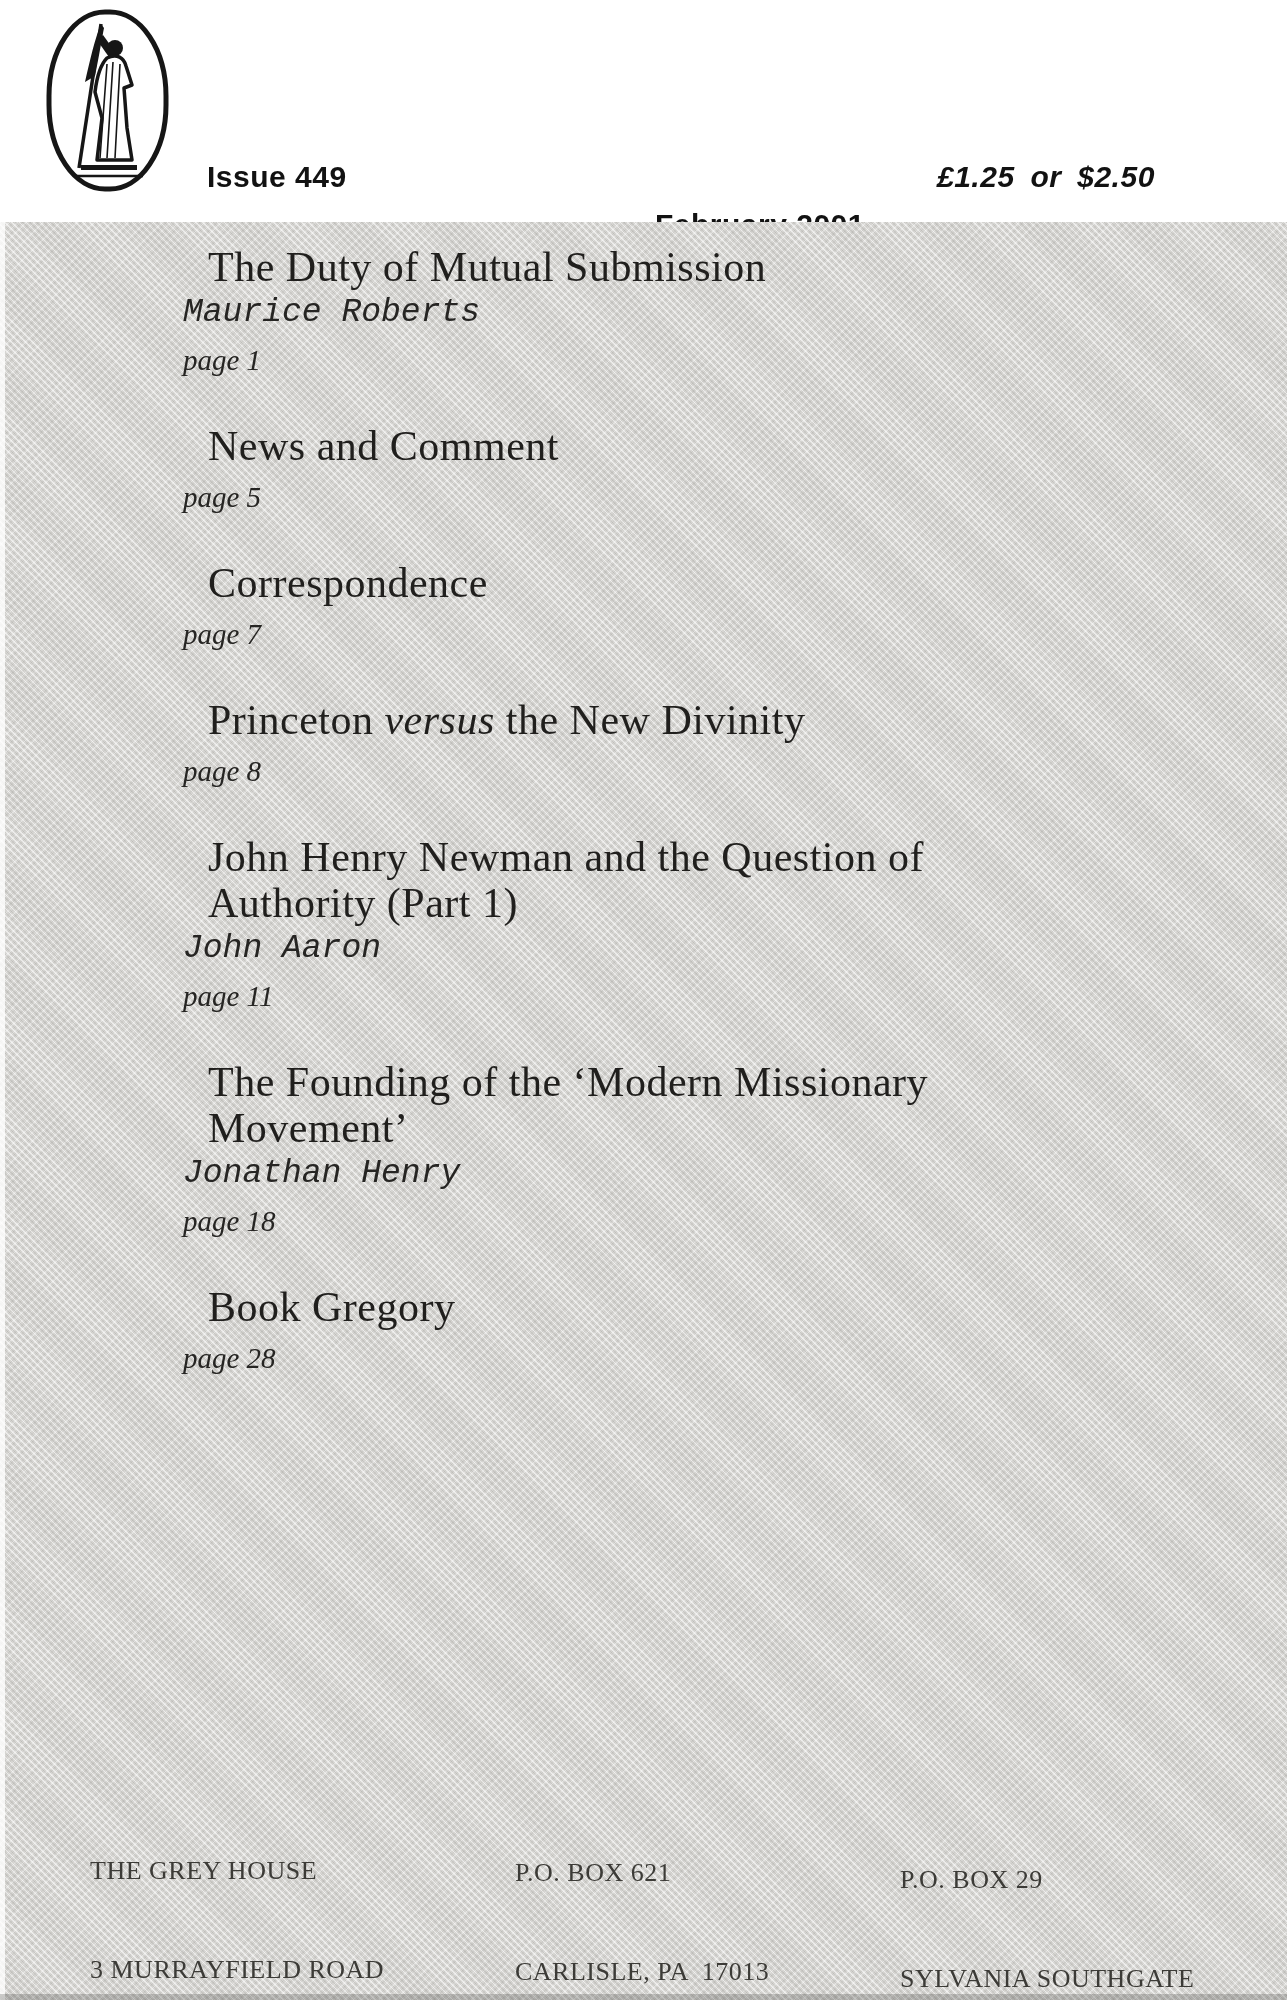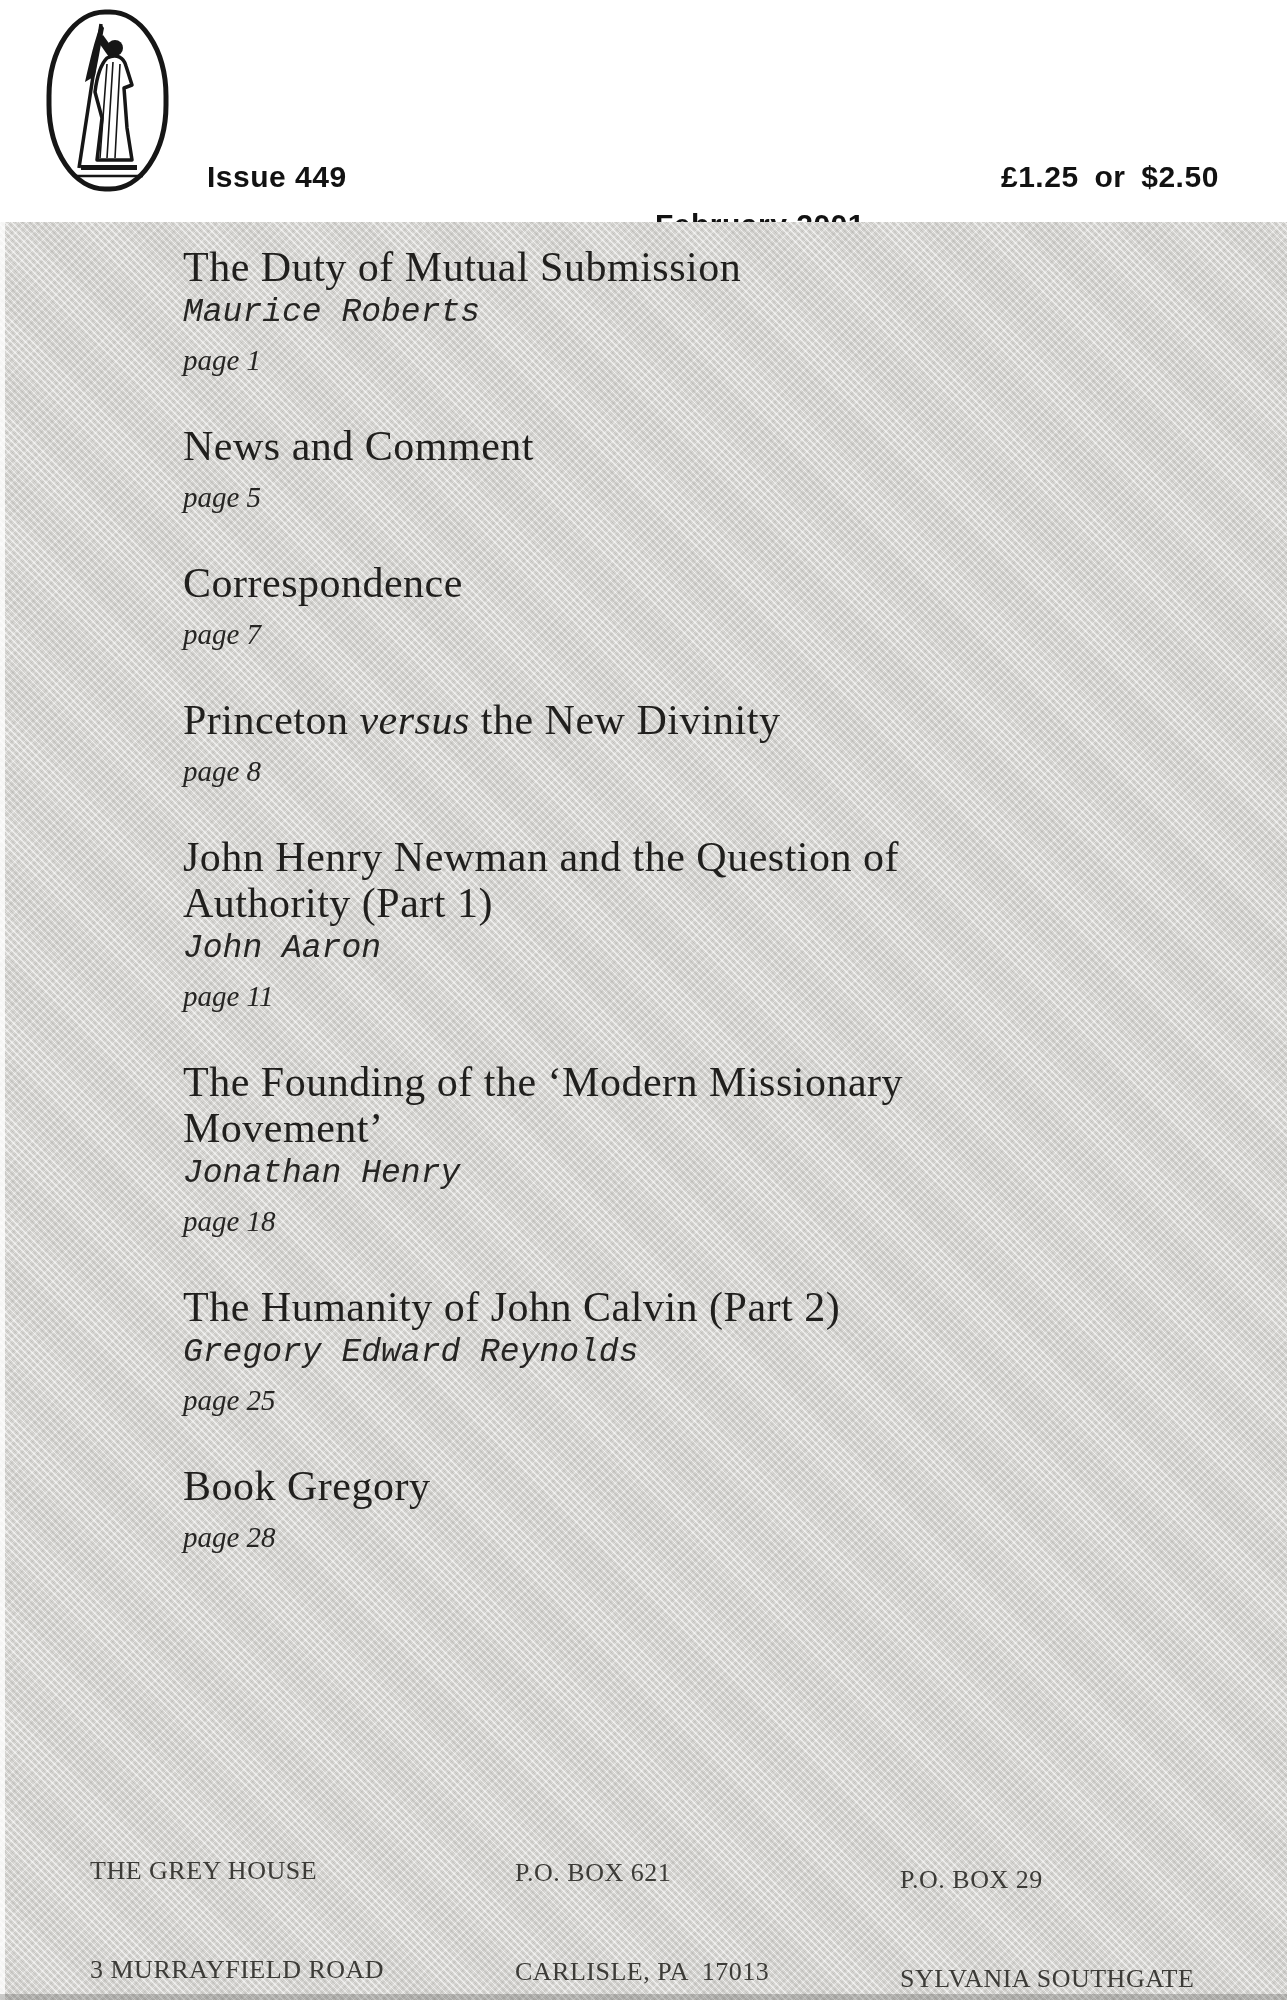--- a/index.html
+++ b/index.html
@@ -11,41 +11,41 @@
   
   .header{position:absolute;left:0;top:0;width:1287px;height:222px;background:#ffffff;}
   .logo{position:absolute;left:45px;top:8px;width:125px;height:185px;}
   .header-label{
     position:absolute;top:162px;
     font-family:"Liberation Sans",sans-serif;font-weight:bold;
     font-size:30px;line-height:30px;color:#121212;letter-spacing:.5px;white-space:pre;
   }
   .hl-issue{left:207px;}
   .hl-date{left:655px;margin-top:48px;}
-  .hl-price{left:1001px;word-spacing:7px;}
+  .hl-price{left:937px;word-spacing:7px;font-style:italic;}
   
   .cover{
     position:absolute;left:0;top:222px;width:1287px;height:1778px;
     background-color:#d6d5d2;
     background-image:
       repeating-linear-gradient(45deg,
         rgba(255,255,255,.55) 0 1px, rgba(0,0,0,0) 1px 2.5px,
         rgba(108,108,102,.14) 2.5px 3.5px, rgba(0,0,0,0) 3.5px 5px),
       repeating-linear-gradient(-45deg,
         rgba(255,255,255,.35) 0 1px, rgba(0,0,0,0) 1px 3px,
         rgba(118,118,112,.10) 3px 4px, rgba(0,0,0,0) 4px 6px);
   }
   .left-edge{position:absolute;left:0;top:222px;width:5px;height:1778px;background:rgba(255,255,255,.8);}
   .bottom-edge{position:absolute;left:0;bottom:0;width:1287px;height:6px;background:rgba(60,60,55,.25);}
   
   .toc{position:absolute;left:183px;top:244px;width:900px;}
   .entry{margin:0 0 46px 0;}
   .title{
     font-size:42px;line-height:46px;letter-spacing:.5px;
-    color:#201f1d;white-space:pre-line;
+    color:#201f1d;white-space:pre-line;margin-left:25px;
   }
   .author{font-size:33px;line-height:38px;font-style:italic;margin-top:4px;color:#262523;font-family:Liberation Mono, monospace;}
   .pageline{font-size:29px;line-height:33px;font-style:italic;margin-top:12px;color:#262523;}
   .ital{font-style:italic;}
   
   .pub-name{
     position:absolute;left:93px;top:1736px;
     font-size:28px;line-height:32px;letter-spacing:1.5px;color:#34332f;
   }
   .addr{
@@ -114,25 +114,20 @@
       <div class="pageline">page 11</div>
     </div>
 
     <div class="entry">
       <div class="title">The Founding of the ‘Modern Missionary
 Movement’</div>
       <div class="author">Jonathan Henry</div>
       <div class="pageline">page 18</div>
     </div>
 
-    <div class="entry">
-      <div class="title">The Humanity of John Calvin (Part 2)</div>
-      <div class="author">Gregory Edward Reynolds</div>
-      <div class="pageline">page 25</div>
-    </div>
 
     <div class="entry">
       <div class="title">Book Gregory</div>
       <div class="pageline">page 28</div>
     </div>
 
   </div>
 
 
   <div class="addr addr-uk">

